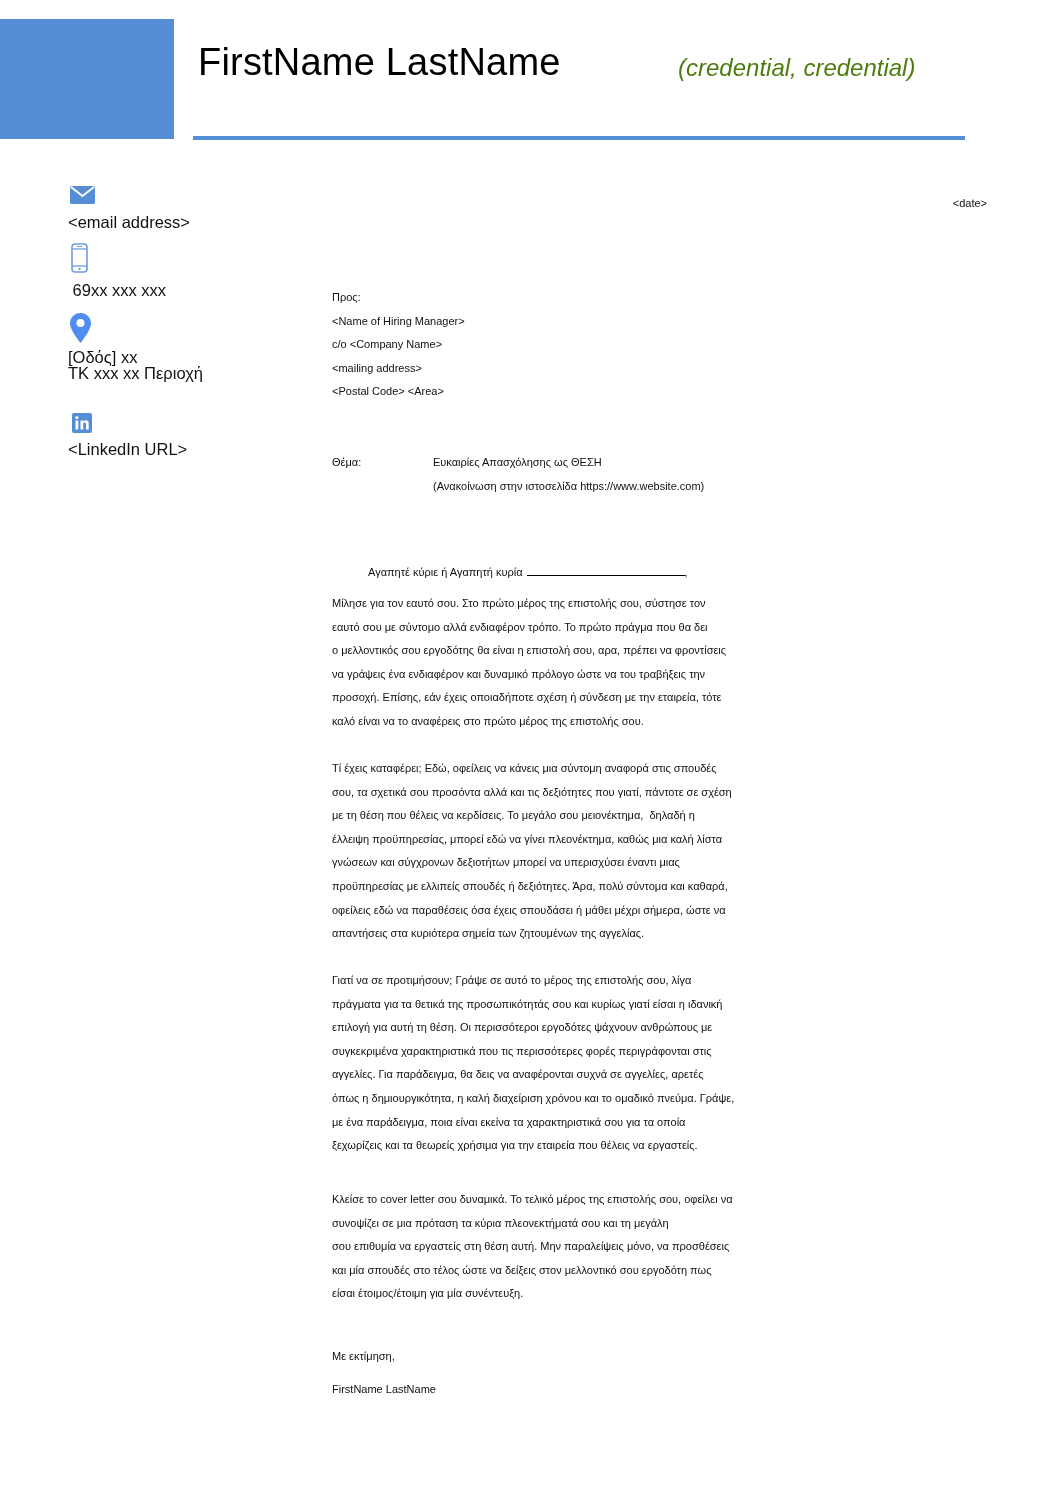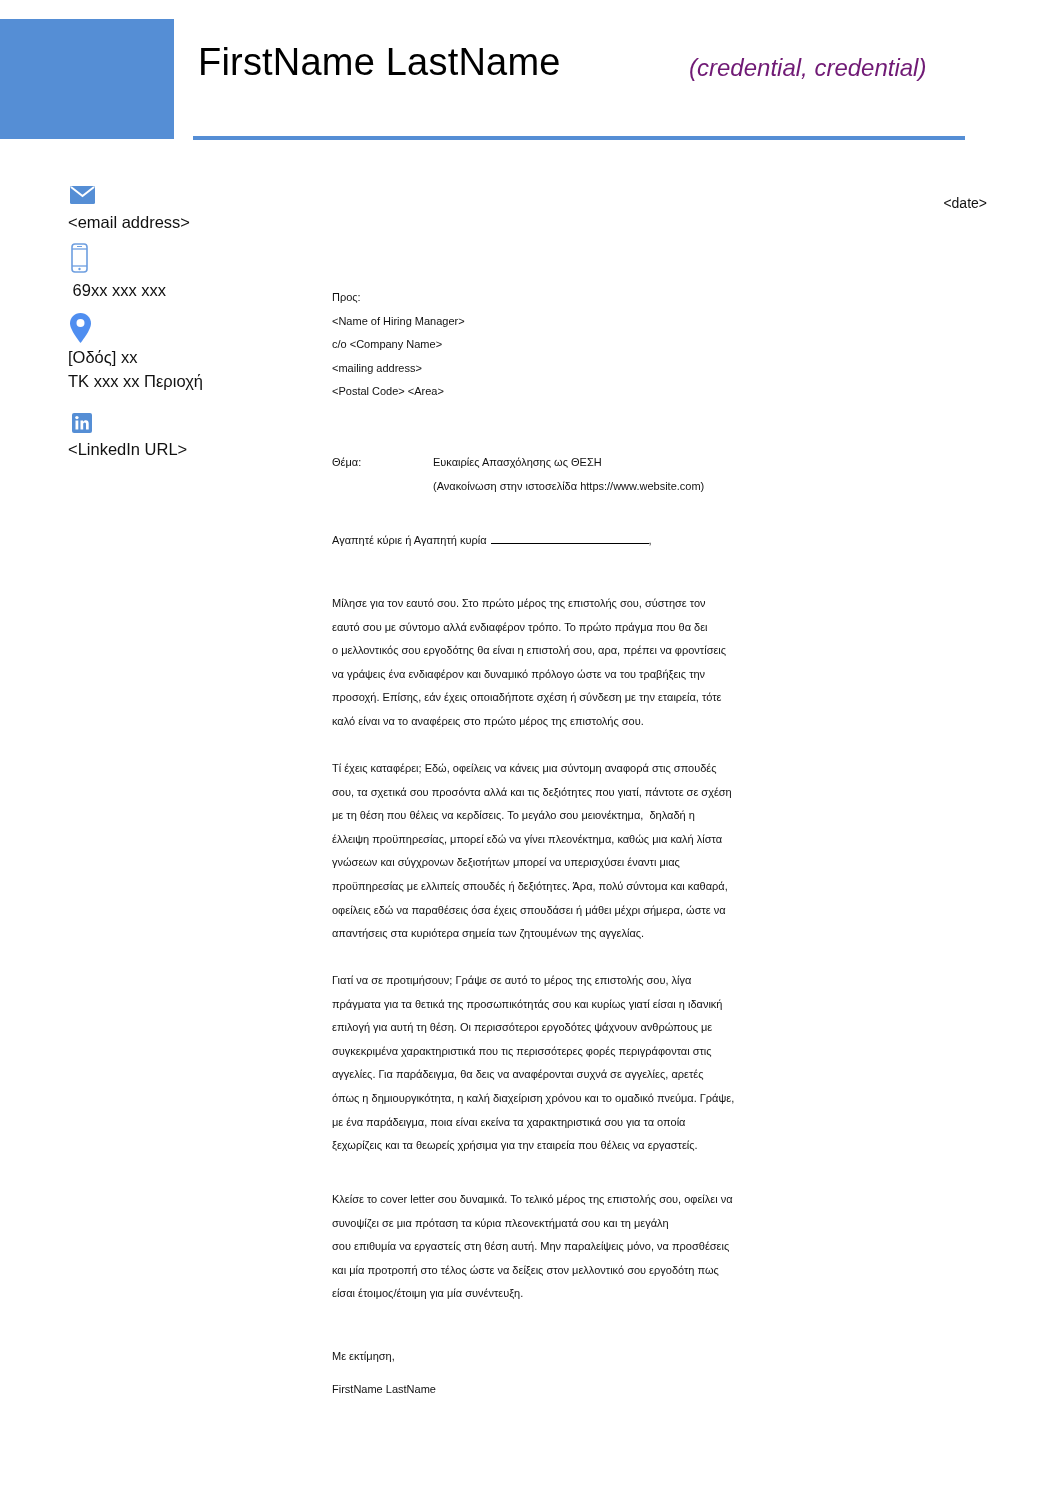--- a/index.html
+++ b/index.html
@@ -2,36 +2,36 @@
 <html><head>
 <meta charset="utf-8">
 <style>
   html, body { margin: 0; padding: 0; background: #ffffff; }
   body {
     width: 1060px; height: 1500px; position: relative; overflow: hidden;
     font-family: "Liberation Sans", sans-serif; color: #111;
   }
   .blue-block { position: absolute; left: 0; top: 19px; width: 174px; height: 120px; background: #558ed5; }
   .title-name { position: absolute; left: 198px; top: 38px; font-size: 38px; line-height: 48px; color: #000; letter-spacing: 0.2px; }
-  .title-cred { position: absolute; left: 678px; top: 52px; font-size: 24px; line-height: 32px; font-style: italic; color: #701a75; margin-left: 11px; }
+  .title-cred { position: absolute; left: 678px; top: 52px; font-size: 24px; line-height: 32px; font-style: italic; color: #4d7c0f; }
   .title-rule { position: absolute; left: 193px; top: 136px; width: 772px; height: 4px; background: #558ed5; }
 
   .sidebar { position: absolute; left: 68px; top: 180px; width: 240px; font-size: 16.5px; line-height: 23px; }
   .side-icon { position: absolute; left: 2px; }
   .side-text { position: absolute; left: 0; white-space: nowrap; }
 
-  .date { position: absolute; right: 73px; top: 192px; font-size: 14px; line-height: 23px; }
+  .date { position: absolute; right: 73px; top: 192px; font-size: 11px; line-height: 23px; }
 
   .main { position: absolute; left: 332px; width: 660px; font-size: 11px; line-height: 23.6px; }
   .recipient { top: 286px; }
   .recipient div { height: 23.6px; white-space: nowrap; }
   .subject { top: 451px; }
   .subject .row { display: flex; height: 23.6px; white-space: nowrap; }
   .subject .lbl { width: 101px; flex: none; }
-  .greeting { top: 528px; white-space: nowrap; }
+  .greeting { top: 560px; white-space: nowrap; margin-left: 36px; }
   .blank-line { display: inline-block; width: 158px; border-bottom: 1.5px solid #000; height: 15px; vertical-align: baseline; margin-left: 4px; }
   .para { white-space: nowrap; }
   .para div { height: 23.6px; }
   .p1 { top: 592px; }
   .p2 { top: 757px; }
   .p3 { top: 969px; }
   .p4 { top: 1188px; }
   .closing { top: 1345px; line-height: 23.6px; }
   .closing div { height: 23.6px; }
   .closing .sig { margin-top: 9px; }
@@ -64,21 +64,21 @@
   </span>
   <span class="side-text" style="top:99px;white-space:pre;"> 69xx xxx xxx</span>
 
   <span class="side-icon" style="top:133px;">
     <svg width="21" height="30" viewBox="0 0 21 30">
         <path d="M10.5 0 C4.7 0 0 4.6 0 10.3 C0 17.5 10.5 30 10.5 30 C10.5 30 21 17.5 21 10.3 C21 4.6 16.3 0 10.5 0 Z" fill="#4f8ef0"></path>
         <circle cx="10.5" cy="10" r="4" fill="#fff"></circle>
       </svg>
   </span>
   <span class="side-text" style="top:166px;">[Οδός] xx</span>
-  <span class="side-text" style="top:190px;">ΤΚ xxx xx Περιοχή</span>
+  <span class="side-text" style="top:182px;">ΤΚ xxx xx Περιοχή</span>
 
   <span class="side-icon" style="top:233px;left:4px;">
     <svg width="20" height="20" viewBox="0 0 20 20">
         <rect width="20" height="20" rx="2" fill="#558ed5"></rect>
         <rect x="3.5" y="7.5" width="2.8" height="9" fill="#fff"></rect>
         <circle cx="4.9" cy="4.6" r="1.7" fill="#fff"></circle>
         <path d="M8.5 7.5 H11.1 V8.8 C11.6 7.9 12.6 7.3 13.9 7.3 C16 7.3 16.7 8.7 16.7 10.8 V16.5 H14 V11.4 C14 10.3 13.7 9.6 12.7 9.6 C11.7 9.6 11.2 10.3 11.2 11.4 V16.5 H8.5 Z" fill="#fff"></path>
       </svg>
   </span>
   <span class="side-text" style="top:258px;">&lt;LinkedIn URL&gt;</span>
@@ -137,20 +137,20 @@
   <div>αγγελίες. Για παράδειγμα, θα δεις να αναφέρονται συχνά σε αγγελίες, αρετές</div>
   <div>όπως η δημιουργικότητα, η καλή διαχείριση χρόνου και το ομαδικό πνεύμα. Γράψε,</div>
   <div>με ένα παράδειγμα, ποια είναι εκείνα τα χαρακτηριστικά σου για τα οποία</div>
   <div>ξεχωρίζεις και τα θεωρείς χρήσιμα για την εταιρεία που θέλεις να εργαστείς.</div>
 </div>
 
 <div class="main para p4">
   <div>Κλείσε το cover letter σου δυναμικά. Το τελικό μέρος της επιστολής σου, οφείλει να</div>
   <div>συνοψίζει σε μια πρόταση τα κύρια πλεονεκτήματά σου και τη μεγάλη</div>
   <div>σου επιθυμία να εργαστείς στη θέση αυτή. Μην παραλείψεις μόνο, να προσθέσεις</div>
-  <div>και μία προτροπή στο τέλος ώστε να δείξεις στον μελλοντικό σου εργοδότη πως</div>
+  <div>και μία σπουδές στο τέλος ώστε να δείξεις στον μελλοντικό σου εργοδότη πως</div>
   <div>είσαι έτοιμος/έτοιμη για μία συνέντευξη.</div>
 </div>
 
 <div class="main closing">
   <div>Με εκτίμηση,</div>
   <div class="sig">FirstName LastName</div>
 </div>
 
 </body></html>

